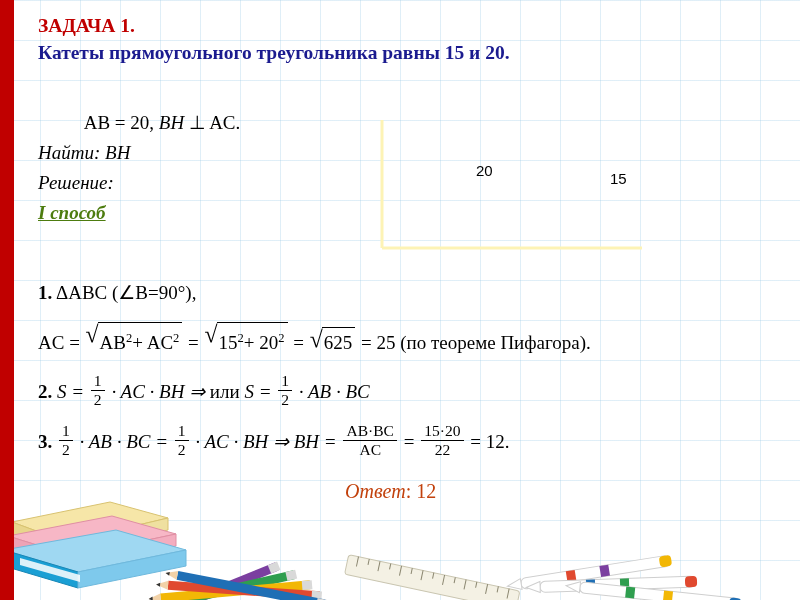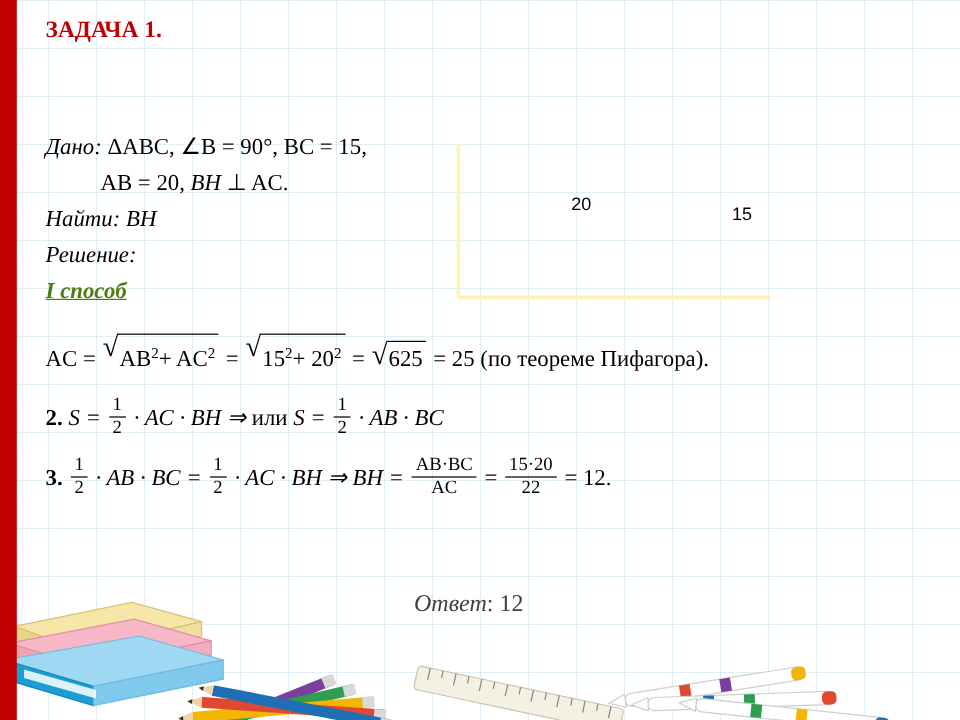--- a/index.html
+++ b/index.html
@@ -116,23 +116,23 @@
   .sqrt > .rad {
     display: inline-block;
     border-top: 1.4px solid #000;
     padding: 0 3px 0 2px;
   }
   sup.exp { font-size: 0.66em; vertical-align: super; }
 
   .answer {
     position: absolute;
     left: 345px;
-    top: 492px;
+    top: 480px;
     font-size: 20px;
-    color: #404040;
+    color: #c2410c;
   }
   .answer .it { font-style: italic; }
 
   
   #figure {
     position: absolute;
     left: 370px;
     top: 120px;
     width: 290px;
     height: 140px;
@@ -167,44 +167,45 @@
   <line x1="12" y1="128" x2="272" y2="128" stroke="#fdf3b5" stroke-width="3"></line>
   <line x1="12" y1="0" x2="272" y2="128" stroke="#fdf3b5" stroke-width="0"></line>
 </svg>
 <div class="fig-label" id="label-20">20</div>
 <div class="fig-label" id="label-15">15</div>
 
 <div id="content">
 
   <div class="title-block">
     <div class="title-line1">ЗАДАЧА 1.</div>
+    <div>Катеты прямоугольного треугольника равны 15 и 20.</div>
   </div>
 
   <div class="given-block">
-    <div>
-      <span class="it">Дано:</span>
-      <span>ΔABC, ∠B = 90°, BC = 15,</span>
-    </div>
     <div>
       <span class="indent"></span>
       <span>AB = 20,</span>
       <span class="it">BH</span>
       <span>⊥  AC.</span>
     </div>
     <div>
       <span class="it">Найти</span><span class="it">: BH</span>
     </div>
     <div class="it">Решение:</div>
     <div>
       <span class="sposob">I способ</span>
     </div>
   </div>
 
   <div class="steps">
 
+    <div class="step">
+      <span class="num">1.</span>
+      <span>ΔABC (∠B=90°),</span>
+    </div>
 
     <div class="step">
       <span>AC =</span>
       <span class="sqrt"><span class="rad"><span>AB</span><sup class="exp">2</sup><span>+ AC</span><sup class="exp">2</sup></span></span>
       <span>=</span>
       <span class="sqrt"><span class="rad"><span>15</span><sup class="exp">2</sup><span>+ 20</span><sup class="exp">2</sup></span></span>
       <span>=</span>
       <span class="sqrt"><span class="rad">625</span></span>
       <span>= 25 (по теореме Пифагора).</span>
     </div>

